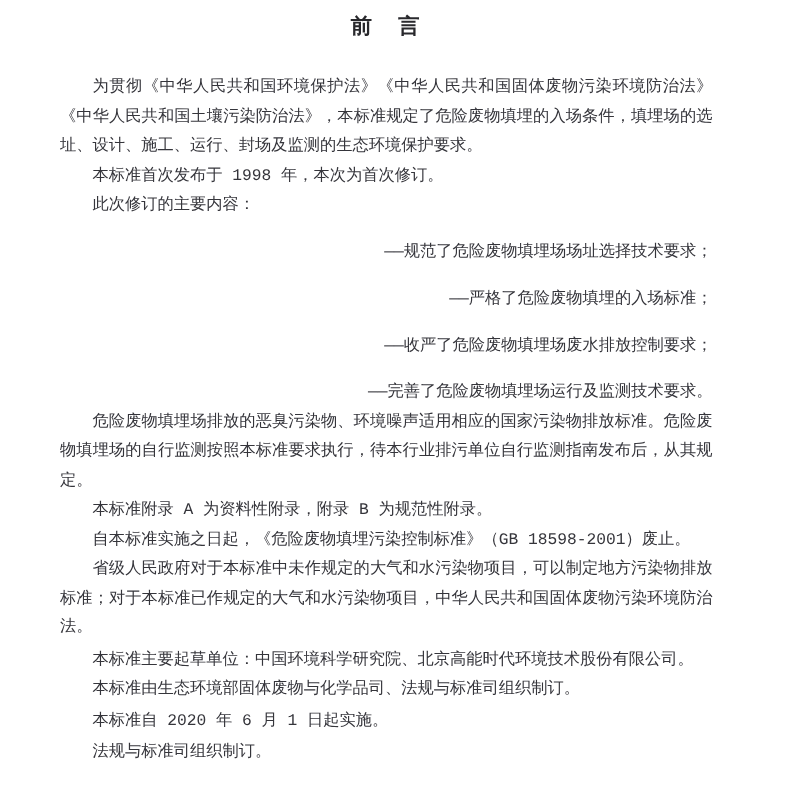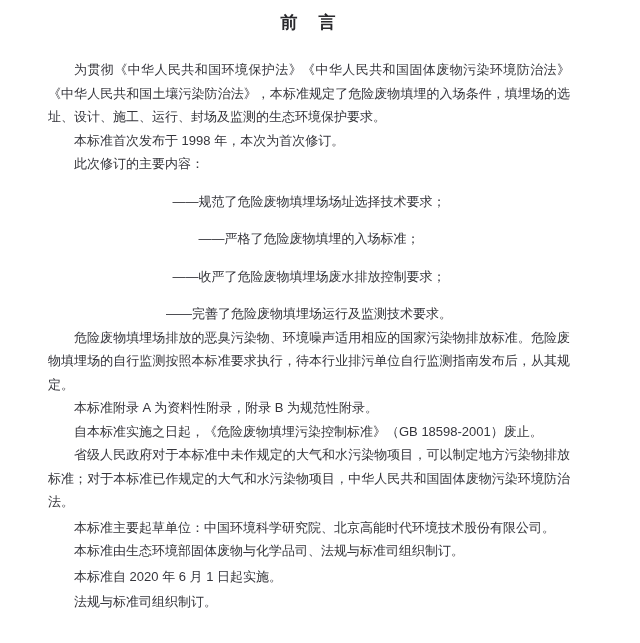--- a/index.html
+++ b/index.html
@@ -7,21 +7,21 @@
     padding: 0;
     background: #ffffff;
   }
   .page {
     position: relative;
     width: 640px;
     height: 643px;
     box-sizing: border-box;
     background: #ffffff;
     padding: 13px 70px 0 48px;
-    font-family: Liberation Sans, sans-serif;
+    font-family: Liberation Mono, monospace;
     font-size: 13px;
     line-height: 23.5px;
     color: #35353b;
     overflow: hidden;
   }
   .doc-title {
     font-size: 17px;
     line-height: 19px;
     font-weight: bold;
     color: #28282c;
@@ -32,21 +32,21 @@
   p.para {
     margin: 0;
     padding: 0;
     text-indent: 2em;
     text-align: justify;
   }
   p.bullet {
     margin: 14px 0 0 0;
     padding: 0;
     text-indent: 0;
-    text-align: center;
+    text-align: right;
     letter-spacing: 0;
   }
   p.tight {
     margin-top: 2px;
   }
 </style>
 </head>
 <body>
 
 <div class="page">

